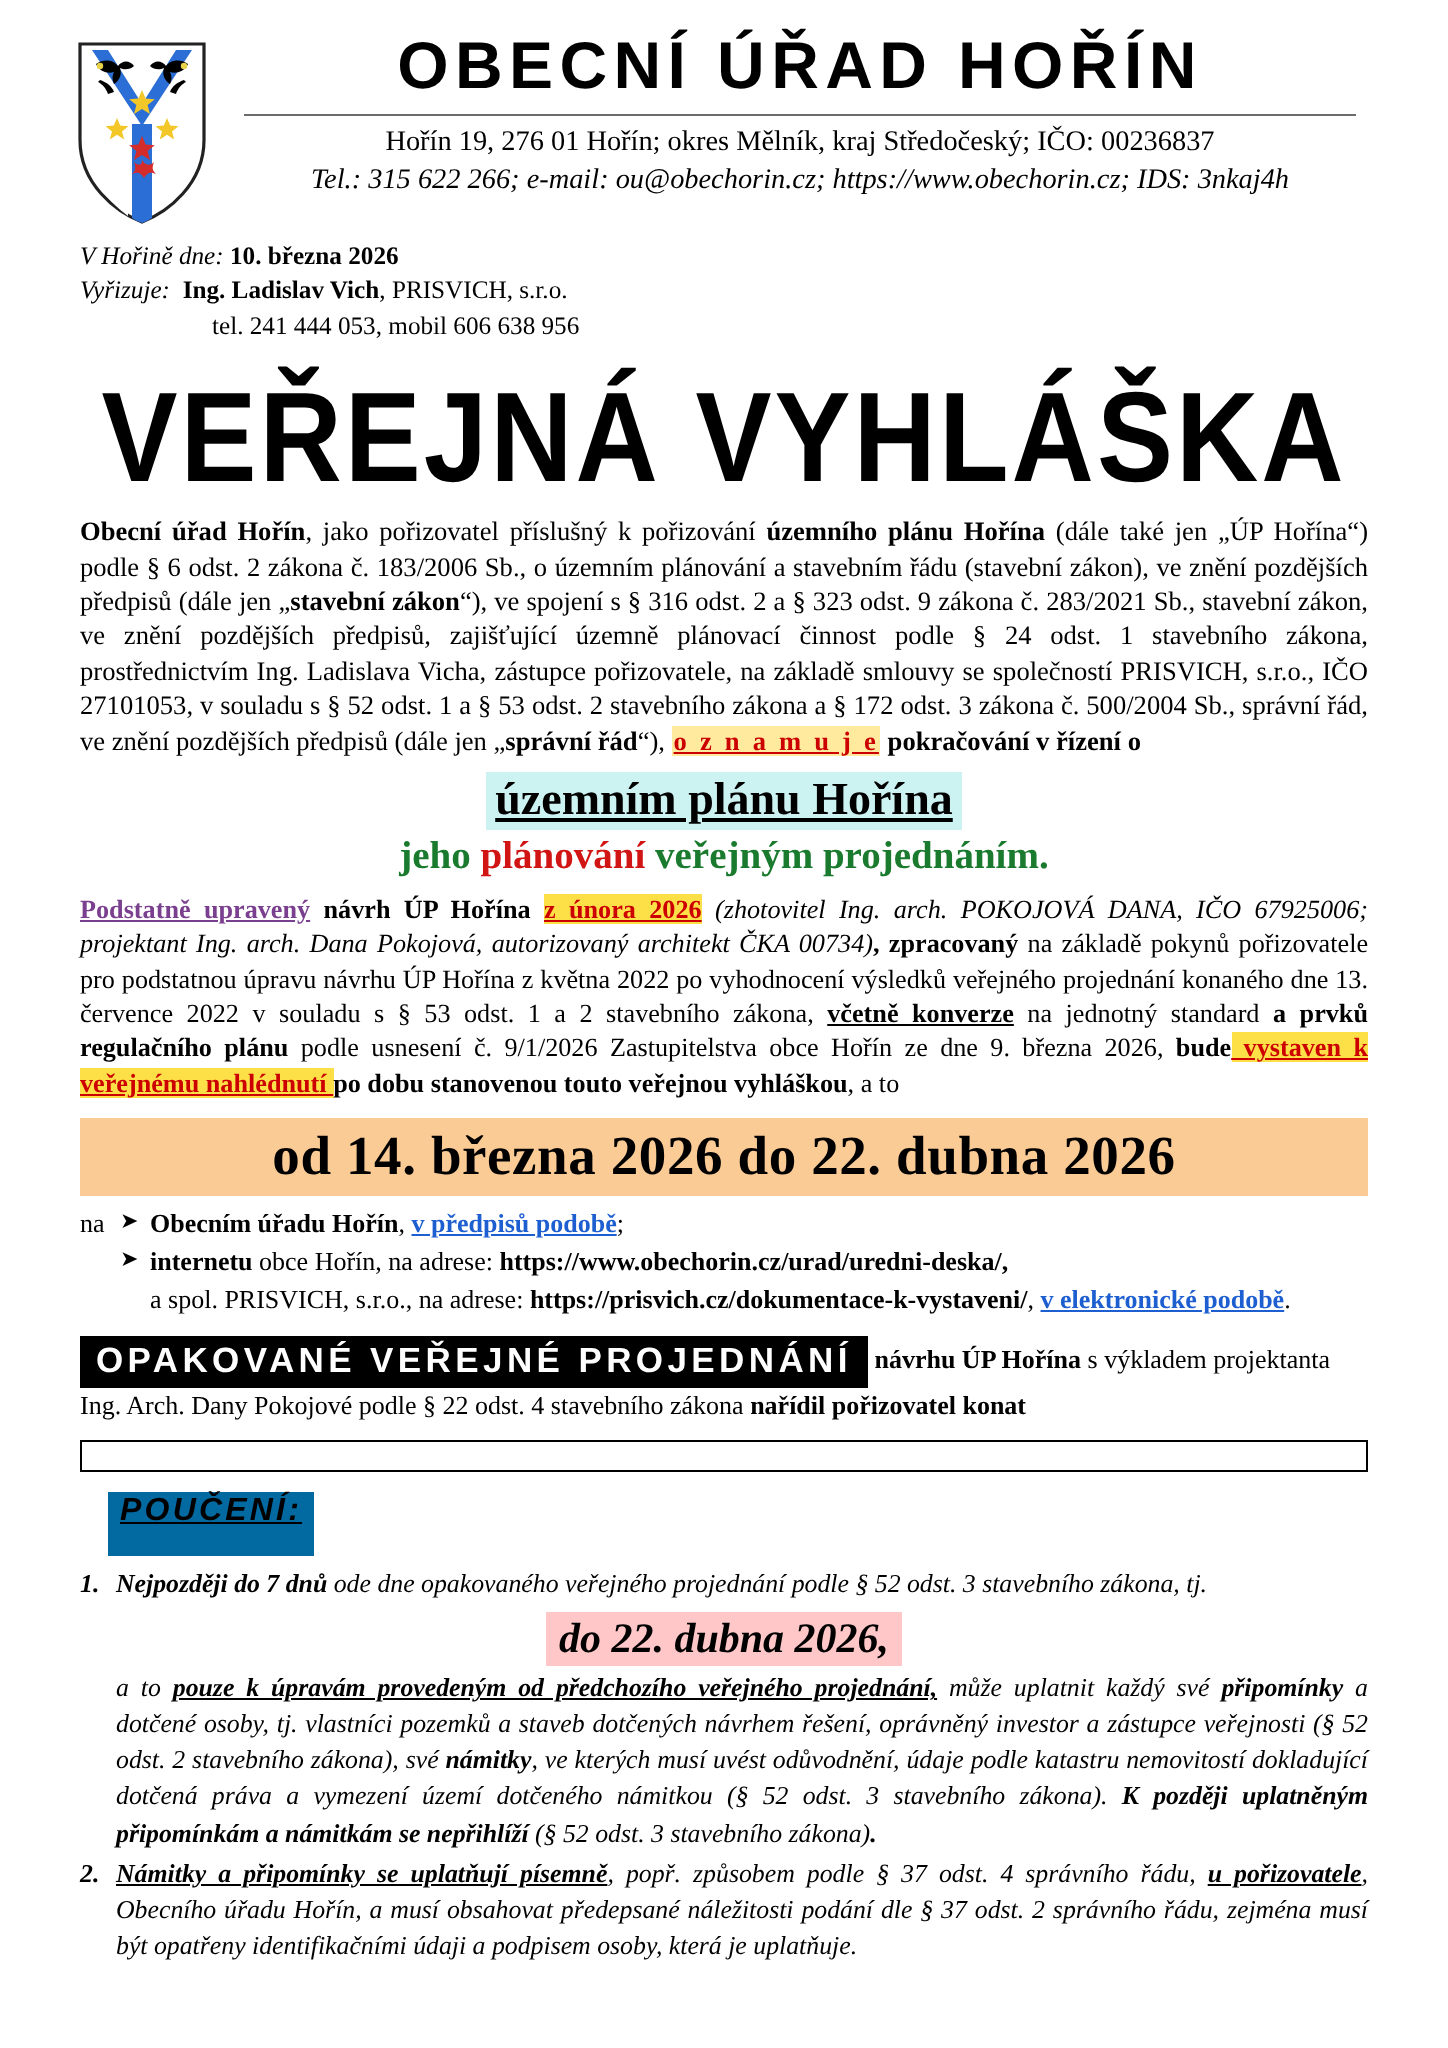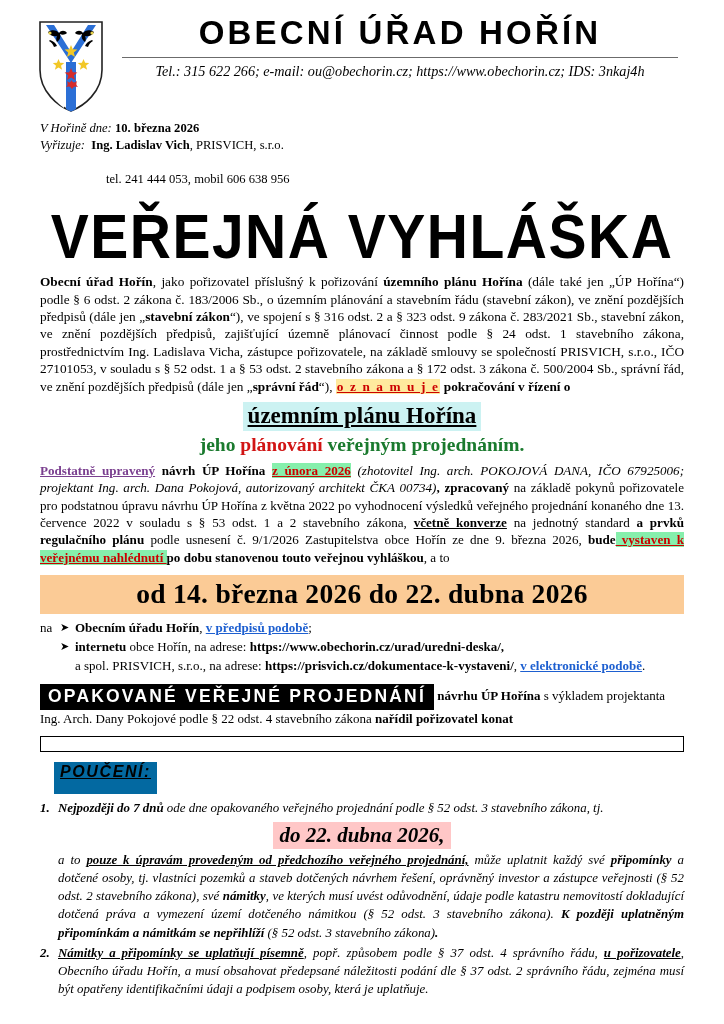--- a/index.html
+++ b/index.html
@@ -70,21 +70,21 @@
   }
   .refrow {
     display: flex;
     justify-content: space-between;
     align-items: baseline;
   }
   .it { font-style: italic; }
   .bd { font-weight: bold; }
   .refrow .left { white-space: nowrap; }
   .refrow .right { white-space: nowrap; }
-  .ref-indent { padding-left: 66px; margin-top: 16px; }
+  .ref-indent { padding-left: 66px; }
 
   
   .vyhlaska {
     font-family: "Liberation Sans", "DejaVu Sans", sans-serif;
     font-weight: bold;
     font-size: 57px;
     letter-spacing: 1.5px;
     text-align: center;
     margin: 16px 0 12px 0;
     line-height: 1.0;
@@ -110,21 +110,21 @@
   }
   .hl-yellow {
     background: #ffea9e;
     color: #cc0000;
     font-weight: bold;
     letter-spacing: 1.6px;
     text-decoration: underline;
     padding: 0 1px;
   }
   .hl-orange {
-    background: #86efac;
+    background: #fde047;
     color: #cc0000;
     font-weight: bold;
     text-decoration: underline;
   }
 
   h2.hl-cyan {
     background: #ccf2f2;
     color: #000;
     font-family: "Liberation Serif", serif;
     font-weight: bold;
@@ -273,20 +273,21 @@
         </g>
         <g fill="#d42b2b">
           <path d="M37 50 l1.8 4.3 l4.6 .3 l-3.6 2.9 l1.2 4.5 l-4-2.5 l-4 2.5 l1.2-4.5 l-3.6-2.9 l4.6-.3 z"></path>
           <path d="M37 62 c2 3 4 3 6 1 c-1 3-1 4 1 6 c-3-1-4-1-6 2 c-2-3-3-3-6-2 c2-2 2-3 1-6 c2 2 4 2 4-1 z"></path>
         </g>
       </svg>
     </div>
     <div class="header-right">
       <div class="office-title">OBECNÍ ÚŘAD HOŘÍN</div>
       <div class="rule"></div>
+      <div class="addr-line">Hořín 19, 276 01 Hořín; okres Mělník, kraj Středočeský; IČO: 00236837</div>
       <div class="addr-line italic">Tel.: 315 622 266; e-mail: ou@obechorin.cz; https://www.obechorin.cz; IDS: 3nkaj4h</div>
     </div>
   </div>
 
   <div class="refblock">
     <div class="refrow">
       <div class="right">
         <span class="it">V Hořině dne:</span>
         <span class="bd">10. března 2026</span>
       </div>

